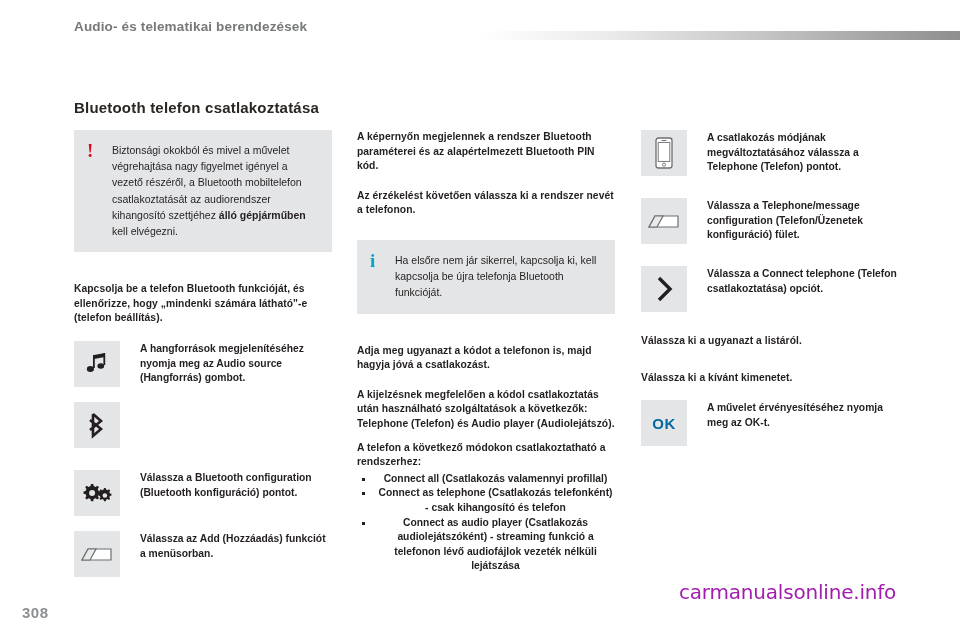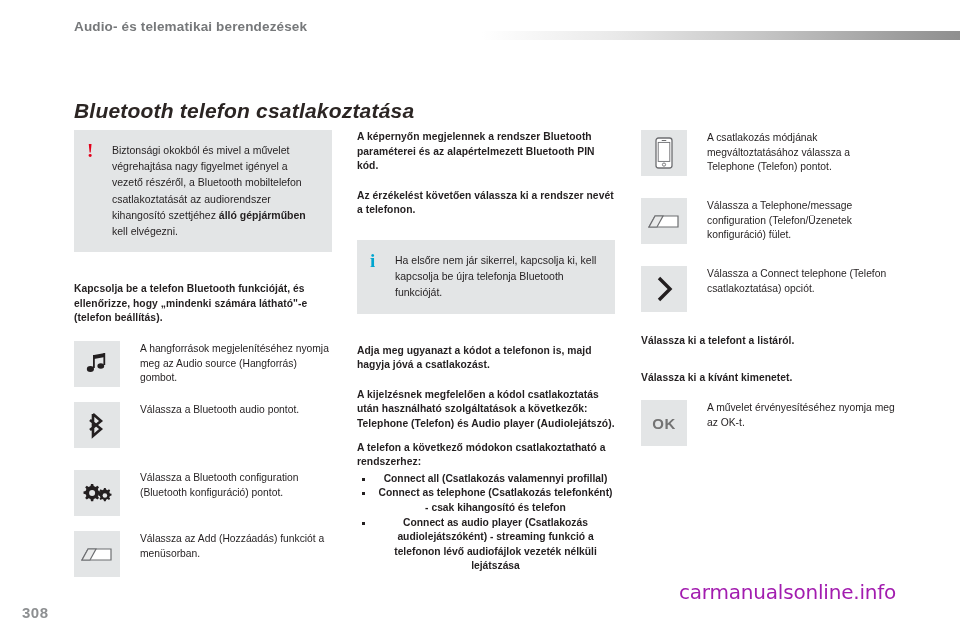--- a/index.html
+++ b/index.html
@@ -34,26 +34,25 @@
     position: absolute;
     left: 482px; top: 31px;
     width: 478px; height: 9px;
     background: linear-gradient(to right, #ffffff 0%, #e9e9e9 28%, #c6c6c6 58%, #9d9d9d 88%, #8f8f8f 100%);
   }
 
   
   .page-heading {
     position: absolute;
     left: 74px; top: 99px;
-    font-size: 21px;
+    font-size: 15px;
     font-weight: bold;
     color: #2b2523;
     letter-spacing: 0.2px;
     white-space: nowrap;
-    font-style: italic;
   }
 
   
   .col {
     position: absolute;
     top: 130px;
     width: 258px;
   }
   .col-left   { left: 74px; }
   .col-mid    { left: 357px; }
@@ -103,28 +102,28 @@
     left: 0; top: 0;
     width: 46px; height: 46px;
     background: #e3e5e6;
     display: flex;
     align-items: center;
     justify-content: center;
   }
   .icon-row .row-text {
     font-size: 10.3px;
     line-height: 14.6px;
-    font-weight: normal;
+    font-weight: bold;
     color: #231f20;
     padding-top: 1px;
   }
   .ok-label {
     font-size: 15px;
     font-weight: bold;
-    color: #737373;
+    color: #0369a1;
     letter-spacing: 0.5px;
   }
 
   
   ul.bullets { list-style: none; margin-top: 2px; text-align: center; }
   ul.bullets li {
     position: relative;
     padding-left: 19px;
     font-size: 10.3px;
     line-height: 14.6px;
@@ -203,21 +202,20 @@
     </div>
 
     <div class="gap-m"></div>
 
     <div class="icon-row">
       <div class="icon-box">
         <svg width="26" height="30" viewBox="0 0 26 30" aria-hidden="true">
           <path d="M9 4 L9 26 L17 19 L6 10 M9 4 L17 11 L6 20" stroke="#231f20" stroke-width="2.6" fill="none" stroke-linejoin="miter" stroke-linecap="butt"></path>
         </svg>
       </div>
-      <div class="row-text">Válassza a Bluetooth audio pontot.</div>
     </div>
 
     <div class="gap-l"></div>
 
     <div class="icon-row">
       <div class="icon-box">
         <svg width="32" height="24" viewBox="0 0 32 24" aria-hidden="true">
           <g fill="#231f20">
             <path d="M10 3 l2.2 0 .5 2.1 1.9 .8 1.8-1.2 1.6 1.6 -1.2 1.8 .8 1.9 2.1 .5 0 2.2 -2.1 .5 -.8 1.9 1.2 1.8 -1.6 1.6 -1.8-1.2 -1.9 .8 -.5 2.1 -2.2 0 -.5-2.1 -1.9-.8 -1.8 1.2 -1.6-1.6 1.2-1.8 -.8-1.9 -2.1-.5 0-2.2 2.1-.5 .8-1.9 -1.2-1.8 1.6-1.6 1.8 1.2 1.9-.8z"></path>
           </g>
@@ -306,21 +304,21 @@
       <div class="icon-box">
         <svg width="22" height="28" viewBox="0 0 22 28" aria-hidden="true">
           <path d="M6 3 L17 14 L6 25" stroke="#231f20" stroke-width="3.4" fill="none" stroke-linejoin="miter" stroke-linecap="butt"></path>
         </svg>
       </div>
       <div class="row-text">Válassza a Connect telephone (Telefon csatlakoztatása) opciót.</div>
     </div>
 
     <div class="gap-l"></div>
 
-    <div class="para">Válassza ki a telefont a listáról.</div>
+    <div class="para">Válassza ki a ugyanazt a listáról.</div>
 
     <div class="gap-l"></div>
 
     <div class="para">Válassza ki a kívánt kimenetet.</div>
 
     <div class="gap-m"></div>
 
     <div class="icon-row">
       <div class="icon-box">
         <span class="ok-label">OK</span>

